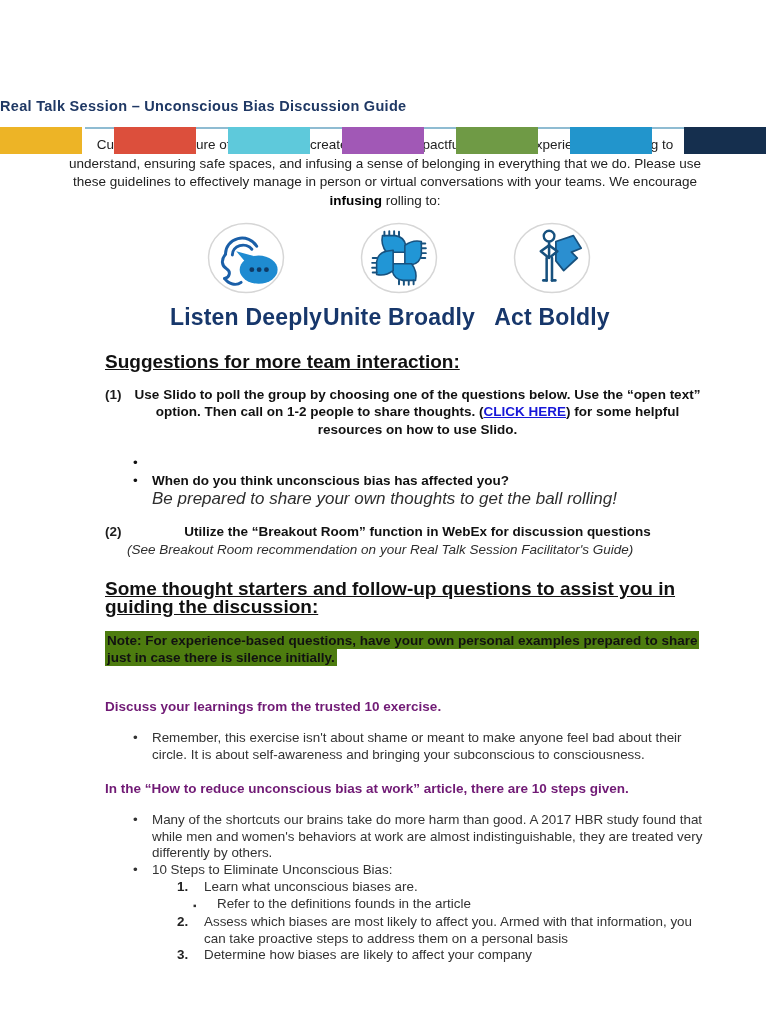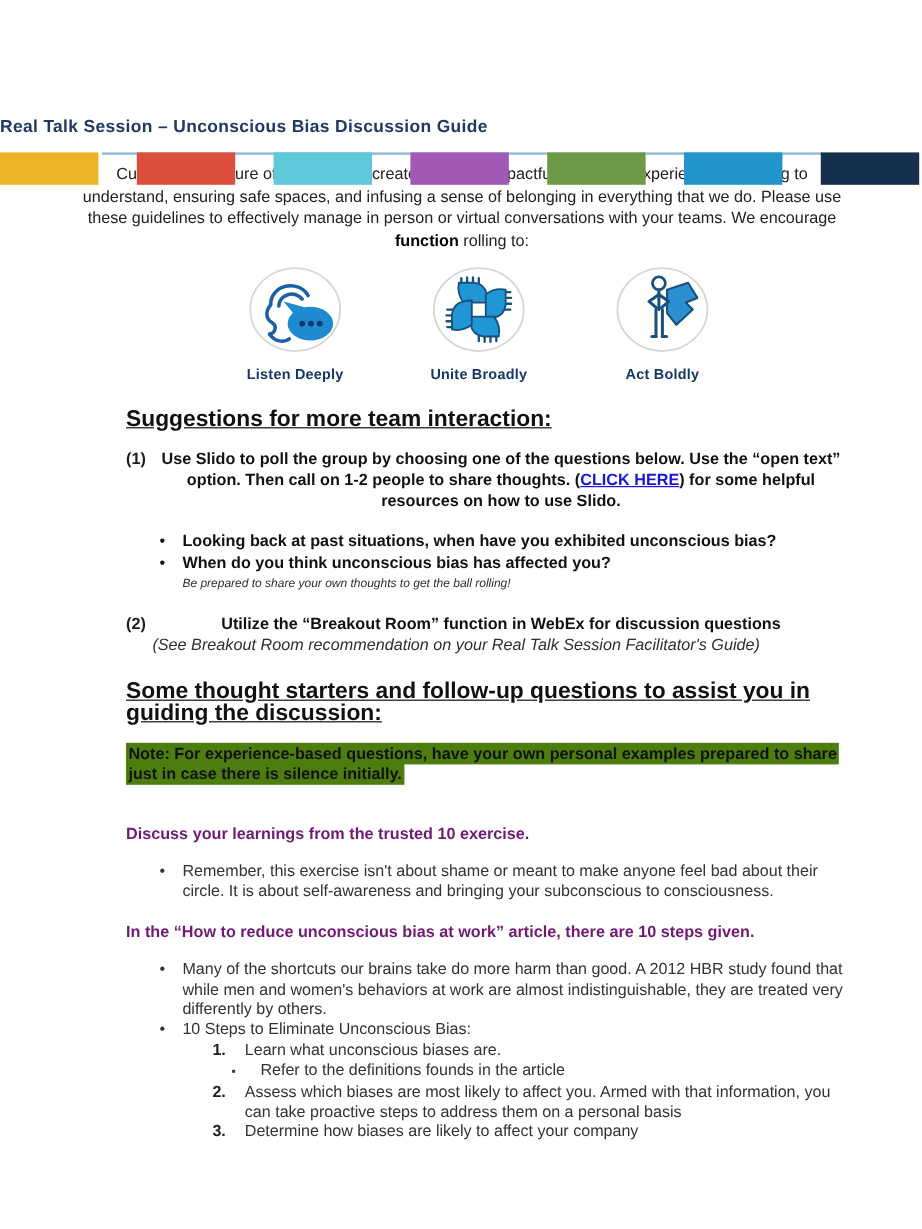--- a/index.html
+++ b/index.html
@@ -26,37 +26,37 @@
 
   .intro {
     margin:7px 64px 0 66px; text-align:center;
     font-size:13.5px; line-height:18.5px; color:#222;
   }
   .intro b { color:#000; }
 
   
   .values { display:flex; justify-content:center; padding-left:30px; margin-top:12px; }
   .val    { width:153px; text-align:center; }
-  .vlabel { margin-top:6px; font-size:12px; font-weight:bold; color:#17376B; letter-spacing:.2px; }
+  .vlabel { margin-top:6px; font-size:23px; font-weight:bold; color:#17376B; letter-spacing:.2px; }
 
   
   .h-und {
     margin:22px 68px 0 105px; font-size:19px; font-weight:bold;
     text-decoration:underline; line-height:17.5px; color:#111;
   }
   .num-item { display:flex; margin:15px 60px 0 105px; font-size:13.5px; line-height:17.5px; }
   .num-item .num  { width:22px; flex-shrink:0; font-weight:bold; }
   .num-item .body { flex:1; }
   .bold-txt { font-weight:bold; color:#111;text-align:center; }
   a.doclink { color:#1717D8; font-weight:bold; text-decoration:underline; cursor:pointer; }
 
   .blist { margin:16px 60px 0 133px; }
   .brow  { display:flex; font-size:13.5px; line-height:18px; font-weight:bold; color:#111; }
   .brow .dot { width:19px; flex-shrink:0; font-weight:normal; }
-  .inote { margin:0 0 0 19px; font-size:10px; line-height:18px; font-style:italic; color:#2e2e2e; }
+  .inote { margin:0 0 0 19px; font-size:17px; line-height:18px; font-style:italic; color:#2e2e2e; }
 
   .it-note { font-style:italic; font-weight:normal; color:#2e2e2e; }
 
   .hl-par { margin:16px 58px 0 105px; font-size:13.5px; font-weight:bold; line-height:17.5px; }
   .hl { background:#F1E511; padding:1.5px 2px; box-decoration-break:clone; -webkit-box-decoration-break:clone; color:#111; }
 
   .bhead { margin:32px 60px 0 105px; font-size:13.5px; font-weight:bold; color:#701a75; line-height:17px; }
   .bhead2 { margin-top:17px; }
 
   .rlist { margin:15px 56px 0 133px; }
@@ -79,21 +79,21 @@
     <div class="bar b2" style="background-color: rgb(94, 201, 219);"></div>
     <div class="bar b3" style="background-color: rgb(161, 88, 182);"></div>
     <div class="bar b4" style="background-color: rgb(111, 154, 69);"></div>
     <div class="bar b5" style="background-color: rgb(34, 149, 204);"></div>
     <div class="bar b6" style="background-color: rgb(21, 47, 78);"></div>
   </div>
 
   <h1 class="title">Real Talk Session – Unconscious Bias Discussion Guide</h1>
   <div class="rule"></div>
 
-  <p class="intro"><span>Cultivating a culture of belonging is created through impactful employee experiences, listening to understand, ensuring safe spaces, and infusing a sense of belonging in everything that we do.  Please use these guidelines to effectively manage in person or virtual conversations with your teams.  We encourage </span><b>function</b><span> rolling to:</span></p>
+  <p class="intro"><span>Cultivating a culture of belonging is created through impactful employee experiences, listening to understand, ensuring safe spaces, and infusing a sense of belonging in everything that we do.  Please use these guidelines to effectively manage in person or virtual conversations with your teams.  We encourage </span><b>infusing</b><span> rolling to:</span></p>
 
   <div class="values">
 
     <div class="val">
       <svg viewBox="0 0 80 74" width="78" height="72">
         <ellipse cx="40" cy="37" rx="38.5" ry="35.5" fill="#fff" stroke="#d6d6d6" stroke-width="1.5"></ellipse>
         <g fill="none" stroke="#1A5FA8" stroke-width="3" stroke-linecap="round">
           <path d="M19,33 a17,16 0 0 1 32,-8"></path>
           <path d="M26,34 a11,10 0 0 1 20,-6"></path>
           <path d="M19,33 c-5,6 -4,12 1,15 c5,3 3,9 -2,10"></path>
@@ -156,21 +156,20 @@
   <h2 class="h-und">Suggestions for more team interaction:</h2>
 
   <div class="num-item">
     <span class="num">(1)</span>
     <div class="body bold-txt"><span>Use Slido to poll the group by choosing one of the questions below. Use the “open text” option. Then call on 1-2 people to share thoughts. (</span><a class="doclink">CLICK HERE</a><span>) for some helpful resources on how to use Slido.</span></div>
   </div>
 
   <div class="blist">
     <div class="brow">
       <span class="dot">•</span>
-      <span>Looking back at past situations, when have you exhibited unconscious bias?</span>
     </div>
     <div class="brow">
       <span class="dot">•</span>
       <span>When do you think unconscious bias has affected you?</span>
     </div>
     <div class="inote">Be prepared to share your own thoughts to get the ball rolling!</div>
   </div>
 
   <div class="num-item">
     <span class="num">(2)</span>
@@ -191,21 +190,21 @@
       <span class="dot">•</span>
       <span>Remember, this exercise isn't about shame or meant to make anyone feel bad about their circle. It is about self-awareness and bringing your subconscious to consciousness.</span>
     </div>
   </div>
 
   <h3 class="bhead bhead2">In the “How to reduce unconscious bias at work” article, there are 10 steps given.</h3>
 
   <div class="rlist">
     <div class="rrow">
       <span class="dot">•</span>
-      <span>Many of the shortcuts our brains take do more harm than good. A 2012 HBR study found that while men and women's behaviors at work are almost indistinguishable, they are treated very differently by others.</span>
+      <span>Many of the shortcuts our brains take do more harm than good. A 2017 HBR study found that while men and women's behaviors at work are almost indistinguishable, they are treated very differently by others.</span>
     </div>
     <div class="rrow">
       <span class="dot">•</span>
       <span>10 Steps to Eliminate Unconscious Bias:</span>
     </div>
 
     <div class="steps">
       <div class="srow">
         <span class="snum">1.</span>
         <span>Learn what unconscious biases are.</span>

